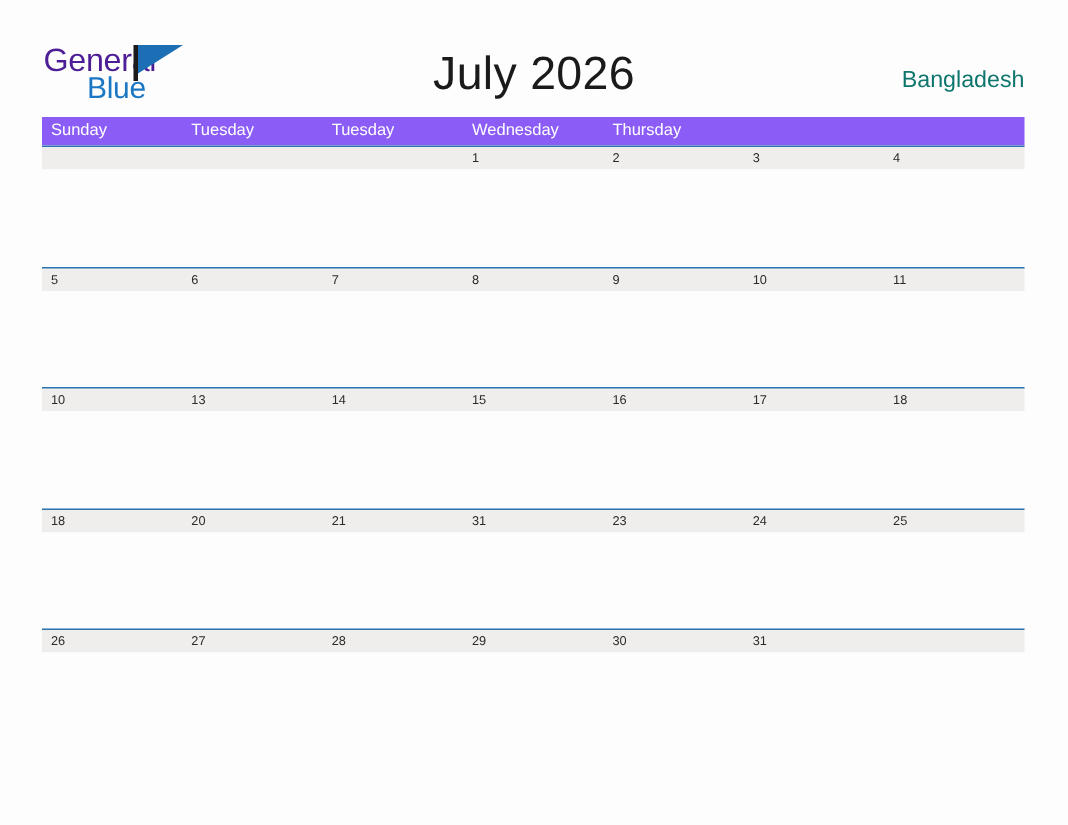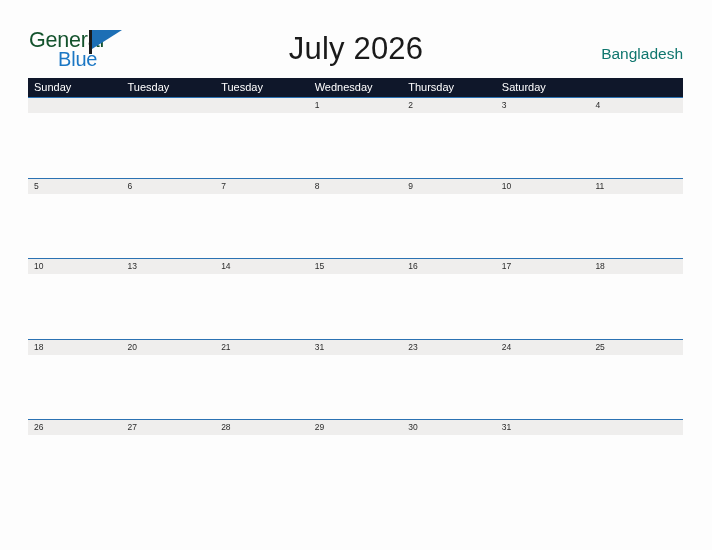--- a/index.html
+++ b/index.html
@@ -38,21 +38,21 @@
     top: 29px;
     width: 130px;
     height: 42px;
   }
   .logo-general {
     position: absolute;
     left: 0;
     top: 0;
     font-size: 21.5px;
     line-height: 22px;
-    color: #14532d;
+    color: #4c1d95;
     letter-spacing: -0.2px;
     white-space: nowrap;
   }
   .logo-blue {
     position: absolute;
     left: 29px;
     top: 19px;
     font-size: 20px;
     line-height: 22px;
     color: #1b77c4;
@@ -115,21 +115,21 @@
     position: absolute;
     left: 28px;
     top: 78px;
     width: 655px;
   }
 
   .weekday-row {
     display: flex;
     width: 655px;
     height: 19px;
-    background: #0f172a;
+    background: #8b5cf6;
   }
   .weekday-cell {
     width: 93.571px;
     height: 19px;
     box-sizing: border-box;
     padding-left: 6px;
     color: #ffffff;
     font-size: 11px;
     line-height: 19px;
     white-space: nowrap;
@@ -192,21 +192,20 @@
   </div>
 
   <div class="calendar">
 
     <div class="weekday-row">
       <div class="weekday-cell">Sunday</div>
       <div class="weekday-cell">Tuesday</div>
       <div class="weekday-cell">Tuesday</div>
       <div class="weekday-cell">Wednesday</div>
       <div class="weekday-cell">Thursday</div>
-      <div class="weekday-cell">Saturday</div>
     </div>
 
     <div class="week-row">
       <div class="dateband">
         <div class="date-cell"></div>
         <div class="date-cell"></div>
         <div class="date-cell"></div>
         <div class="date-cell">1</div>
         <div class="date-cell">2</div>
         <div class="date-cell">3</div>

